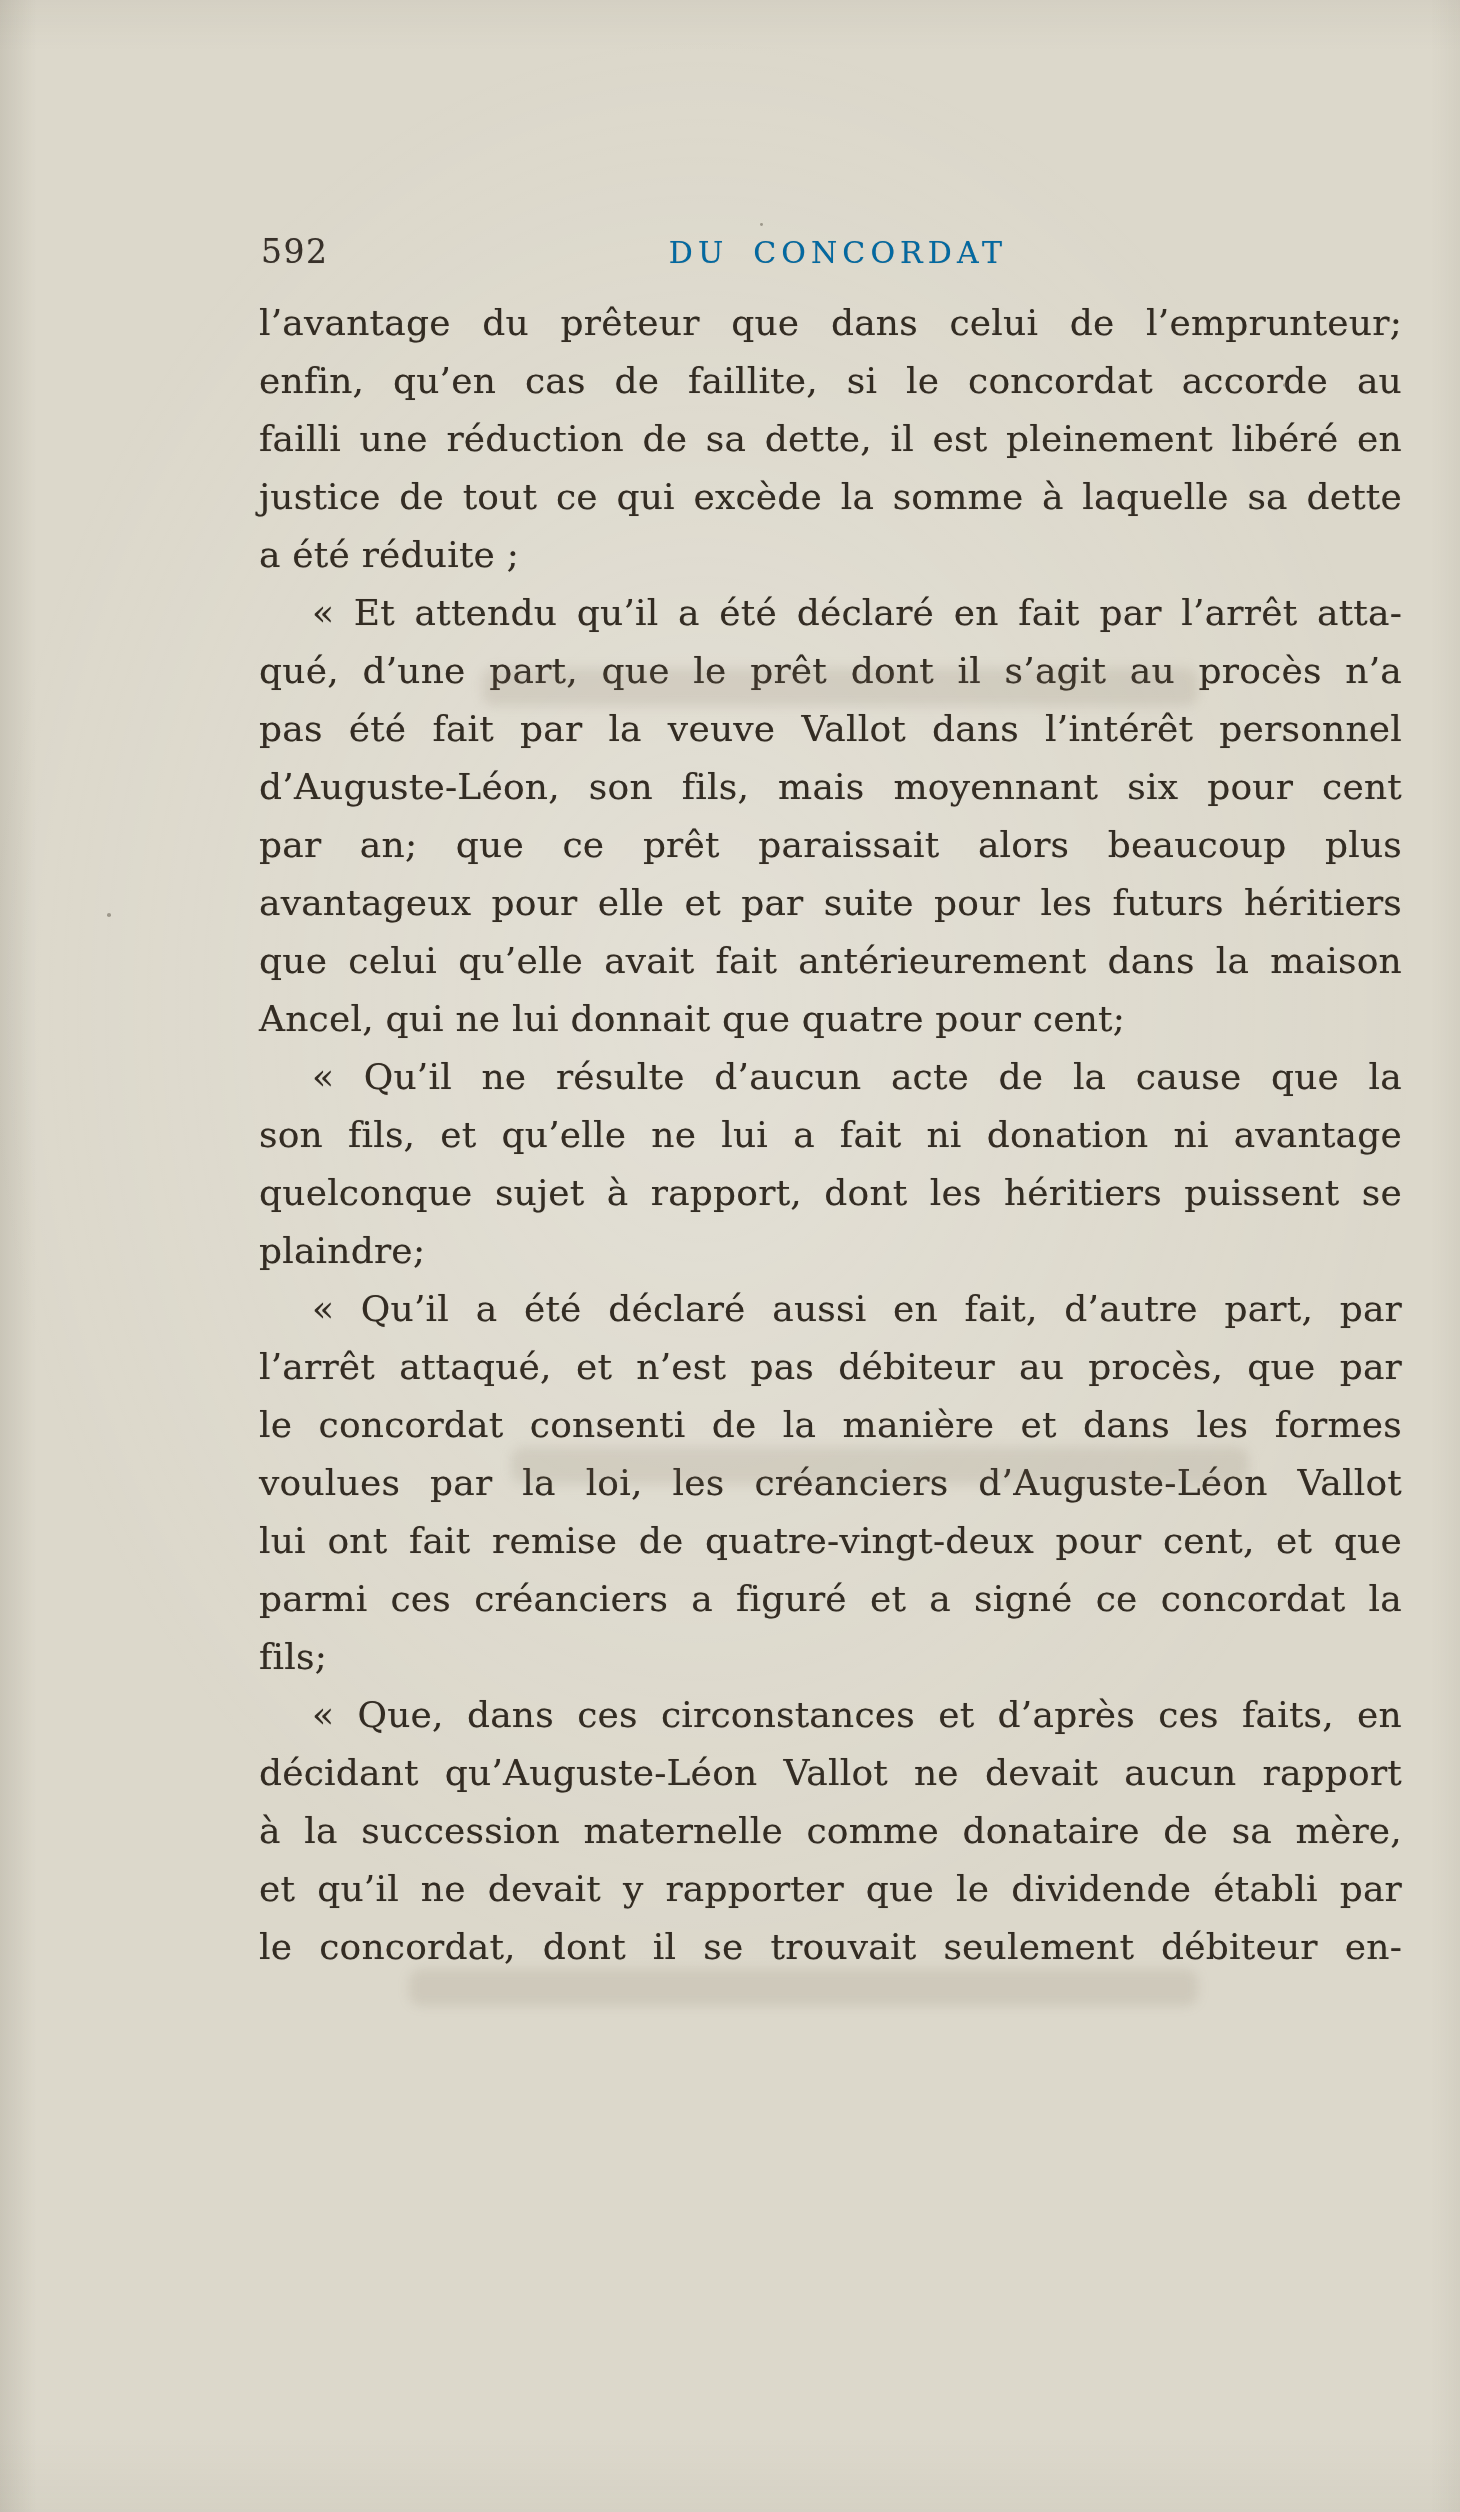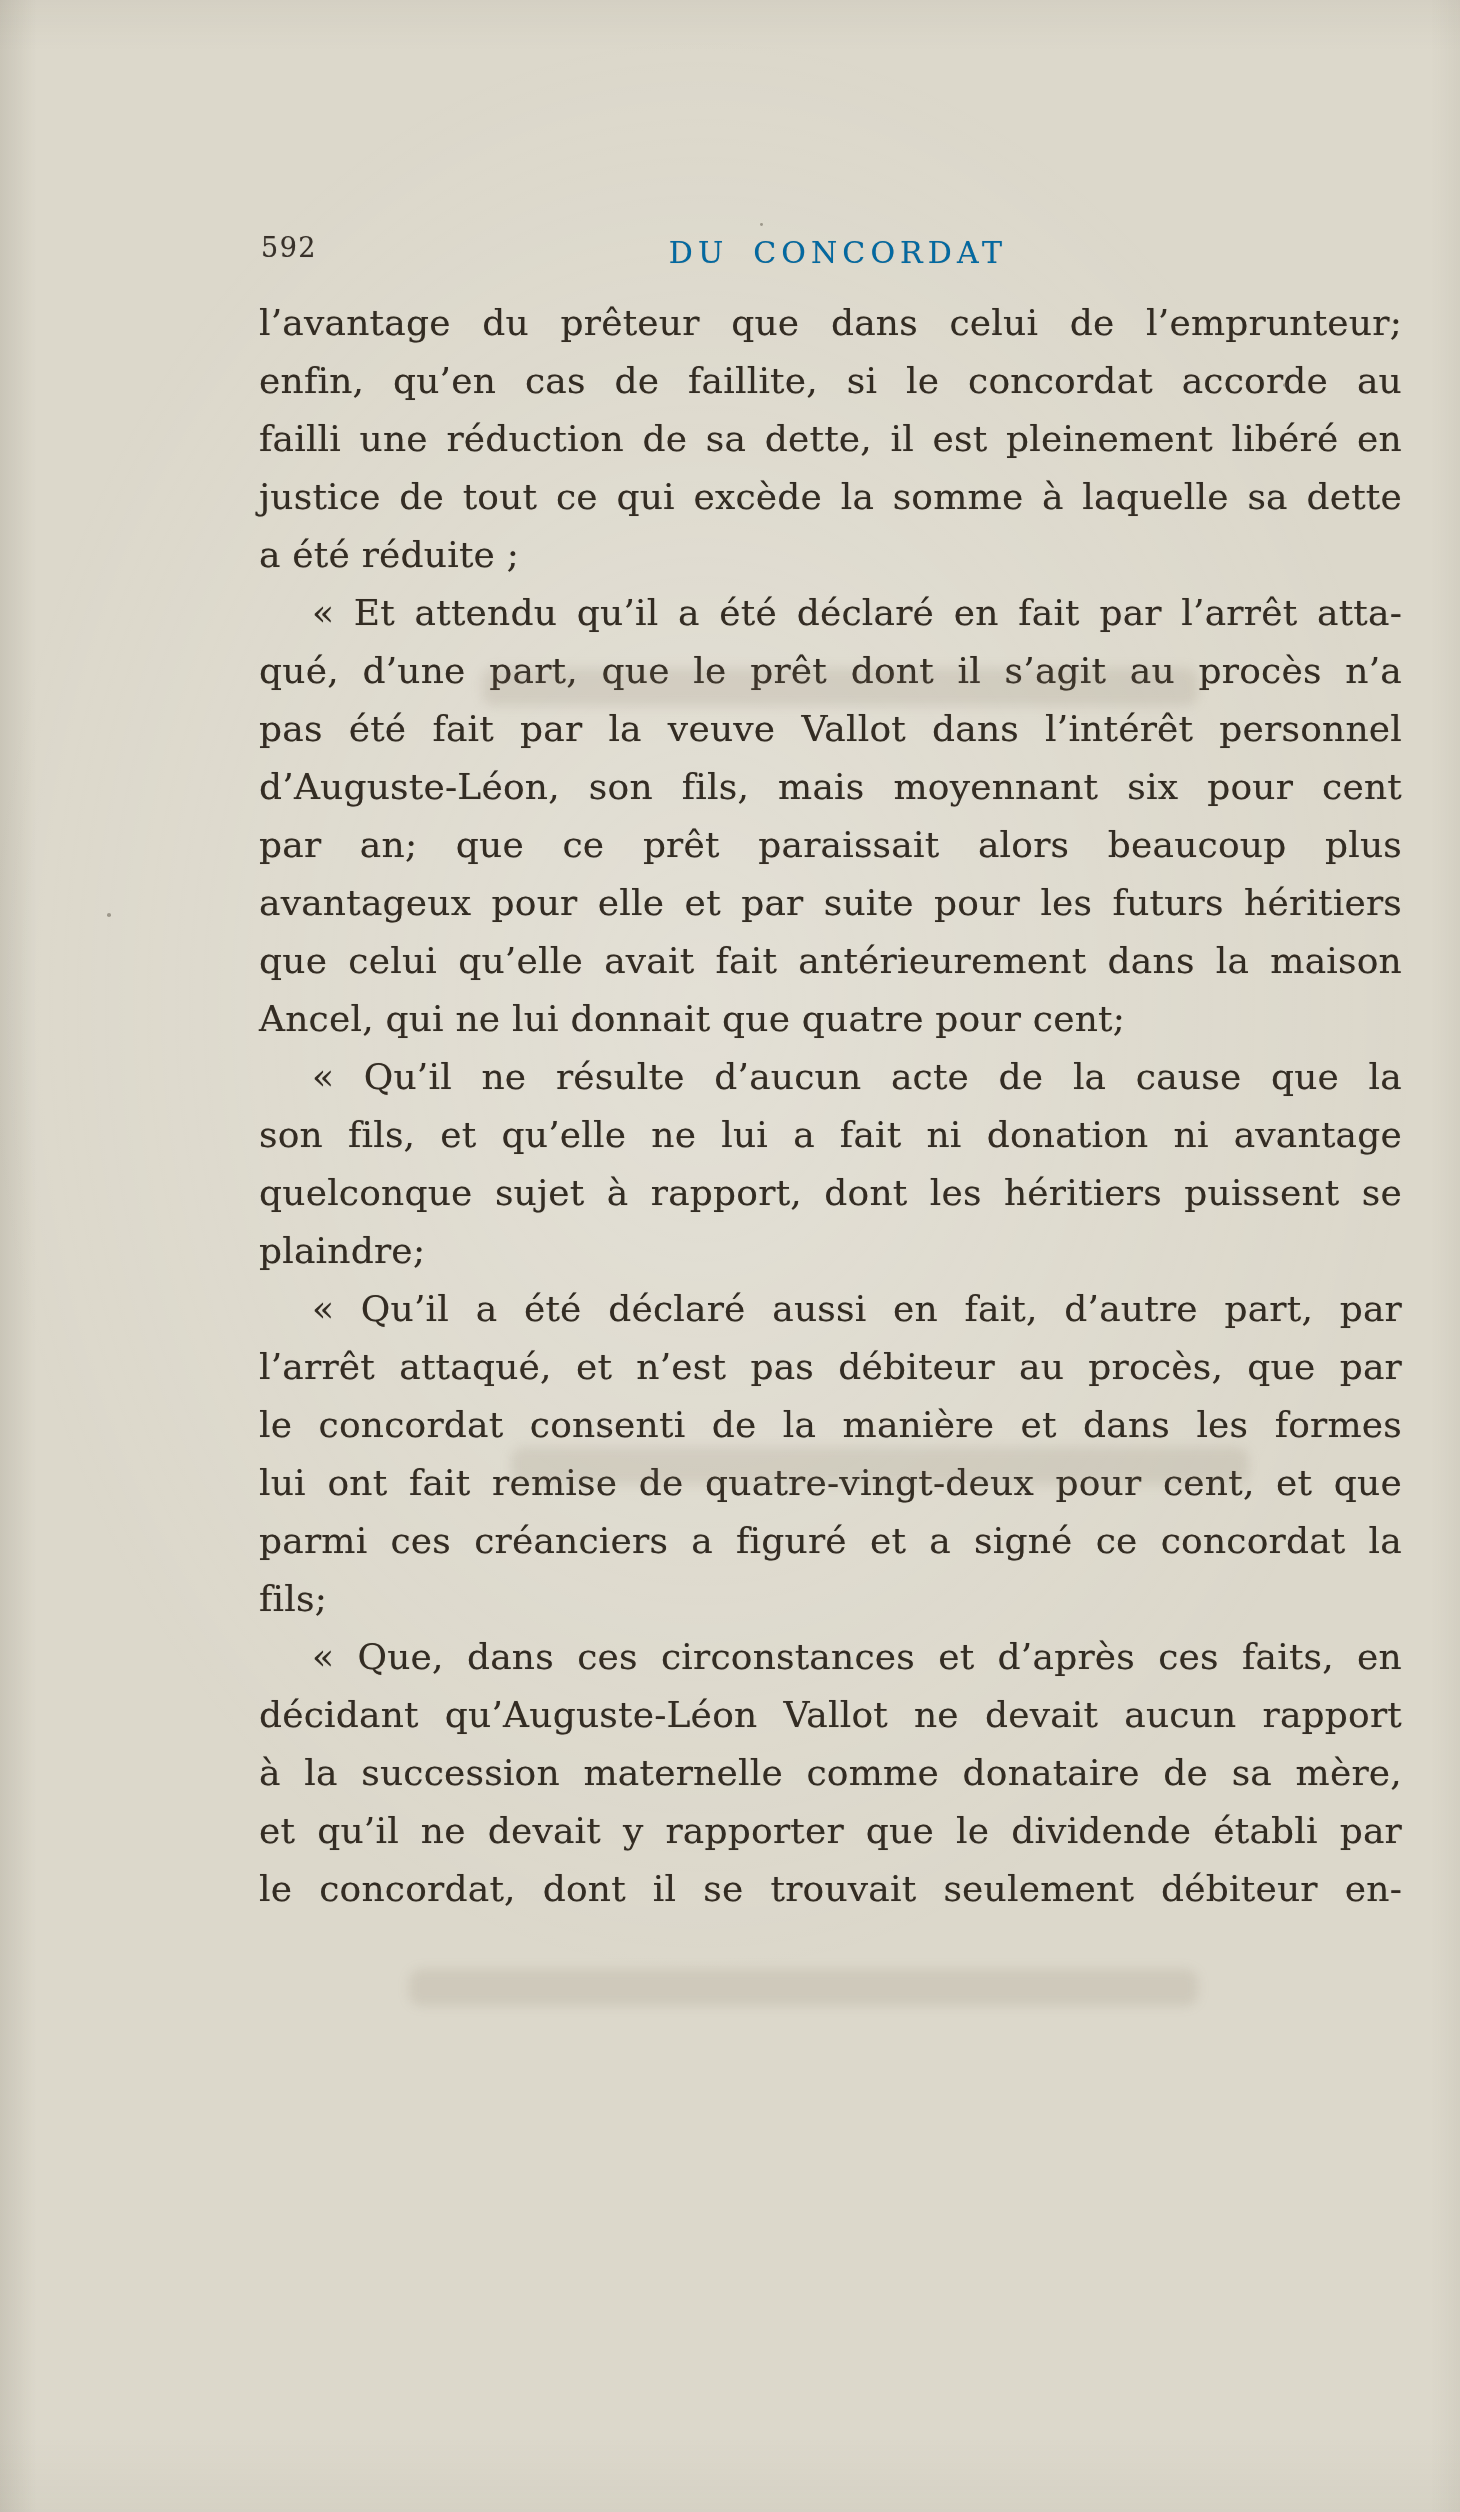--- a/index.html
+++ b/index.html
@@ -20,21 +20,21 @@
       linear-gradient(0deg, rgba(90,85,70,0.05), rgba(90,85,70,0) 3%);
     font-family: "DejaVu Serif", "Liberation Serif", serif;
     color: #352e25;
   }
 
   
   .page-number {
     position: absolute;
     left: 261px;
     top: 232px;
-    font-size: 27px;
+    font-size: 33px;
     letter-spacing: 1.5px;
     color: #38claimed;
     color: #38312a;
     text-shadow: 0 0 0.7px rgba(56,49,42,0.45);
   }
   .page-title {
     position: absolute;
     left: 838px;
     top: 235px;
     transform: translateX(-50%);
@@ -115,20 +115,21 @@
     <div class="line">avantageux pour elle et par suite pour les futurs héritiers</div>
     <div class="line">que celui qu’elle avait fait antérieurement dans la maison</div>
     <div class="line last">Ancel, qui ne lui donnait que quatre pour cent;</div>
     <div class="line indent">« Qu’il ne résulte d’aucun acte de la cause que la</div>
     <div class="line">son fils, et qu’elle ne lui a fait ni donation ni avantage</div>
     <div class="line">quelconque sujet à rapport, dont les héritiers puissent se</div>
     <div class="line last">plaindre;</div>
     <div class="line indent">« Qu’il a été déclaré aussi en fait, d’autre part, par</div>
     <div class="line">l’arrêt attaqué, et n’est pas débiteur au procès, que par</div>
     <div class="line">le concordat consenti de la manière et dans les formes</div>
+    <div class="line">voulues par la loi, les créanciers d’Auguste-Léon Vallot</div>
     <div class="line">lui ont fait remise de quatre-vingt-deux pour cent, et que</div>
     <div class="line">parmi ces créanciers a figuré et a signé ce concordat la</div>
     <div class="line last">fils;</div>
     <div class="line indent">« Que, dans ces circonstances et d’après ces faits, en</div>
     <div class="line">décidant qu’Auguste-Léon Vallot ne devait aucun rapport</div>
     <div class="line">à la succession maternelle comme donataire de sa mère,</div>
     <div class="line">et qu’il ne devait y rapporter que le dividende établi par</div>
     <div class="line">le concordat, dont il se trouvait seulement débiteur en-</div>
   </div>
 

